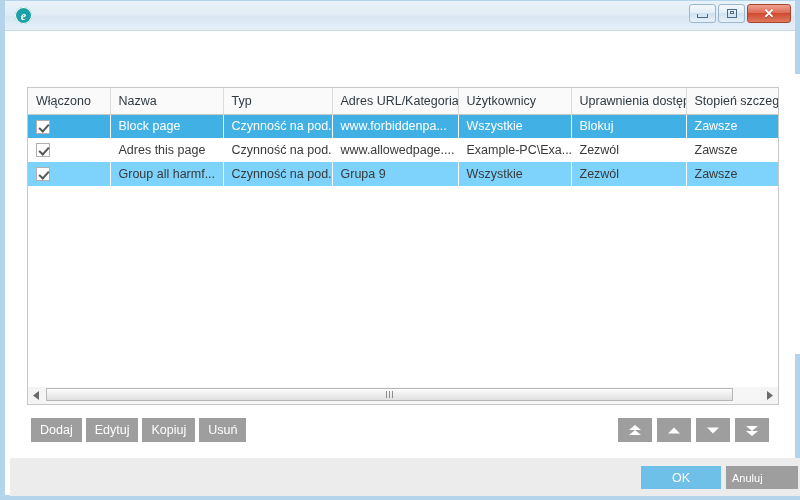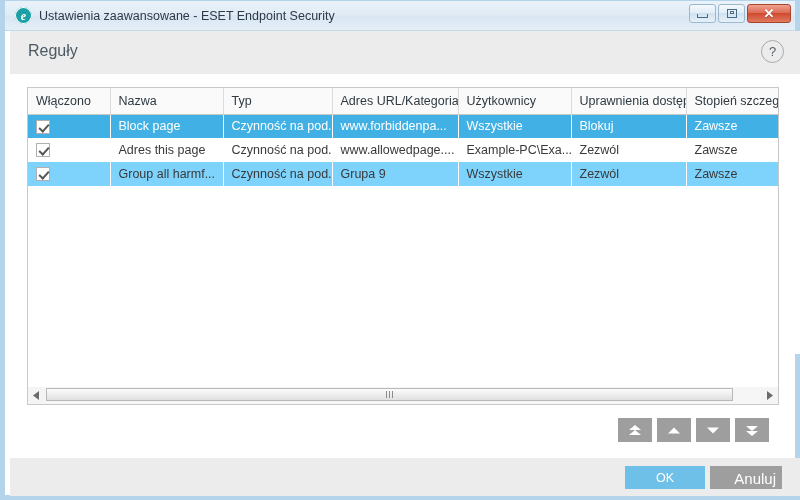--- a/index.html
+++ b/index.html
@@ -348,21 +348,21 @@
     position: absolute;
     left: 5px;
     top: 457px;
     width: 790px;
     height: 38px;
     background: #ececec;
     box-sizing: border-box;
   }
   .footer-btns {
     position: absolute;
-    right: 18px;
+    right: 2px;
     top: 8px;
     display: flex;
     gap: 5px;
     padding-left: 28px;
   }
   .btn-ok {
     background: #6ec0e8;
     color: #ffffff;
     width: 80px;
     height: 23px;
@@ -372,56 +372,51 @@
     border: none;
     cursor: default;
     font-family: "Liberation Sans", sans-serif;
   }
   .btn-cancel {
     background: #9e9e9e;
     color: #ffffff;
     width: 72px;
     height: 23px;
     line-height: 23px;
-    text-align: right;
-    font-size: 15px;
+    text-align: left;
+    font-size: 11px;
     border: none;
     cursor: default;
     font-family: "Liberation Sans", sans-serif;
   }
 </style>
 </head>
 <body>
 
 <div class="window">
 
   <div class="titlebar">
     <div class="title-left">
       <span class="eset-logo">e</span>
-      <span class="title-text">Ustawienia zaawansowane - ESET Endpoint Security</span>
     </div>
     <div class="win-buttons">
       <div class="win-btn">
         <span class="glyph-min"></span>
       </div>
       <div class="win-btn">
         <span class="glyph-max">
             <i></i>
           </span>
       </div>
       <div class="win-btn close">
         <span class="glyph-close">✕</span>
       </div>
     </div>
   </div>
 
-  <div class="page-header">
-    <div class="page-title">Reguły</div>
-    <div class="help-btn">?</div>
-  </div>
 
   <div class="content">
 
     <div class="table-wrap">
       <table class="grid">
         <thead>
           <tr>
             <th class="col-en">Włączono</th>
             <th class="col-name">Nazwa</th>
             <th class="col-type">Typ</th>
@@ -481,20 +476,26 @@
         </div>
       </div>
       <div class="sb-arrow">
         <svg width="7" height="9" viewBox="0 0 7 9">
             <path d="M1 0 L1 9 L7 4.5 Z" fill="#6b6b6b"></path>
           </svg>
       </div>
     </div>
   </div>
 
+  <div class="actions-left">
+    <button class="btn">Dodaj</button>
+    <button class="btn">Edytuj</button>
+    <button class="btn">Kopiuj</button>
+    <button class="btn">Usuń</button>
+  </div>
 
   <div class="actions-right">
     <button class="arrow-btn">
       <svg width="14" height="13" viewBox="0 0 14 13">
         <path d="M7 1 L13 6 L1 6 Z" fill="#ffffff"></path>
         <path d="M7 6 L13 11 L1 11 Z" fill="#ffffff"></path>
       </svg>
     </button>
     <button class="arrow-btn">
       <svg width="14" height="13" viewBox="0 0 14 13">

